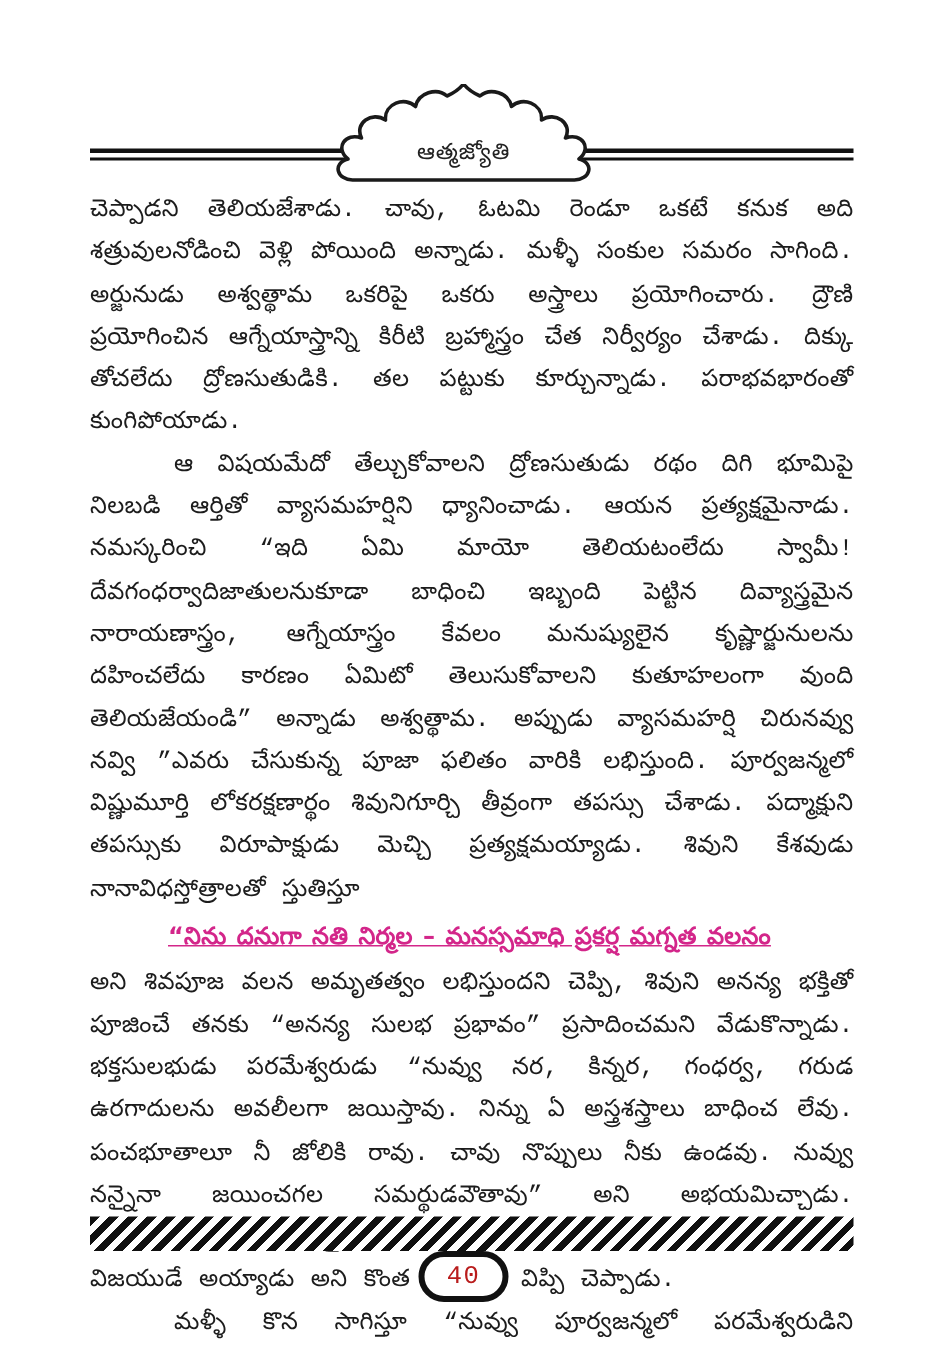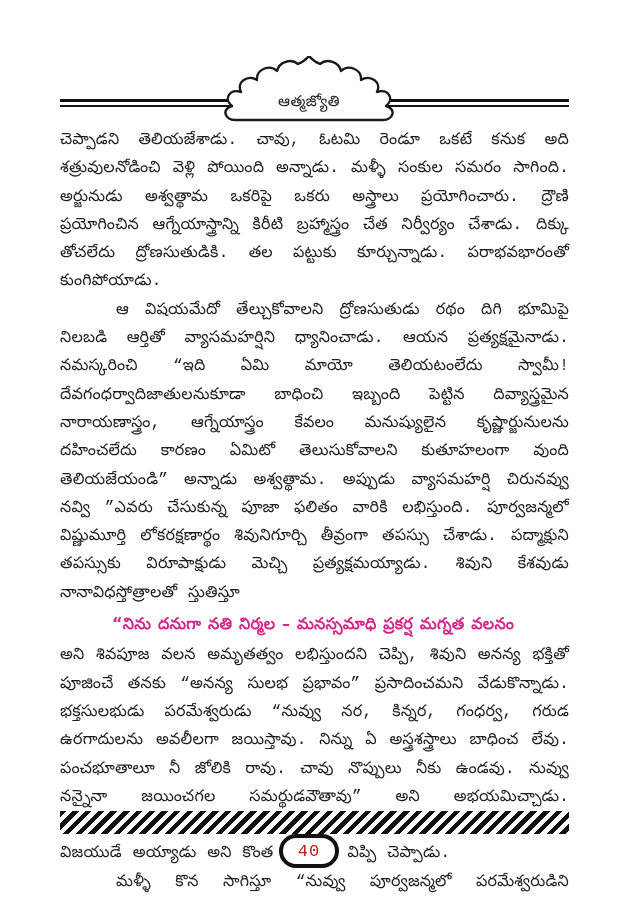--- a/index.html
+++ b/index.html
@@ -48,21 +48,21 @@
     word-spacing: 1px;
   }
   .para { margin: 0; font-family: Liberation Mono, monospace; }
   .para.indent { text-indent: 56px; }
   .verse {
     font-weight: bold;
     margin: 3px 0;
   }
   .verse-magenta { color: #d3268a; padding-left: 52px; }
   .verse-blue   { color: #3a3d93; padding-left: 82px; }
-  .verse .vline { display: block; }
+  .verse .vline { display: block; text-decoration: underline; }
   
   .footer-band {
     position: absolute;
     left: 60px; right: 49px; top: 811px;
     height: 23px;
     background: repeating-linear-gradient(
       135deg,
       #101010 0px, #101010 4.5px,
       #ffffff 4.5px, #ffffff 9px
     );

